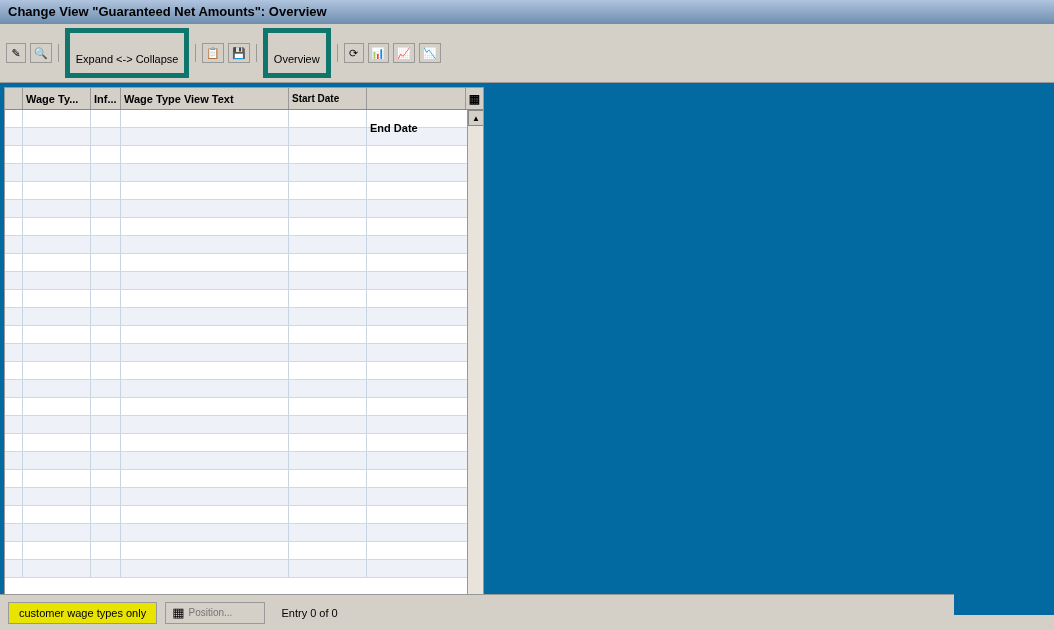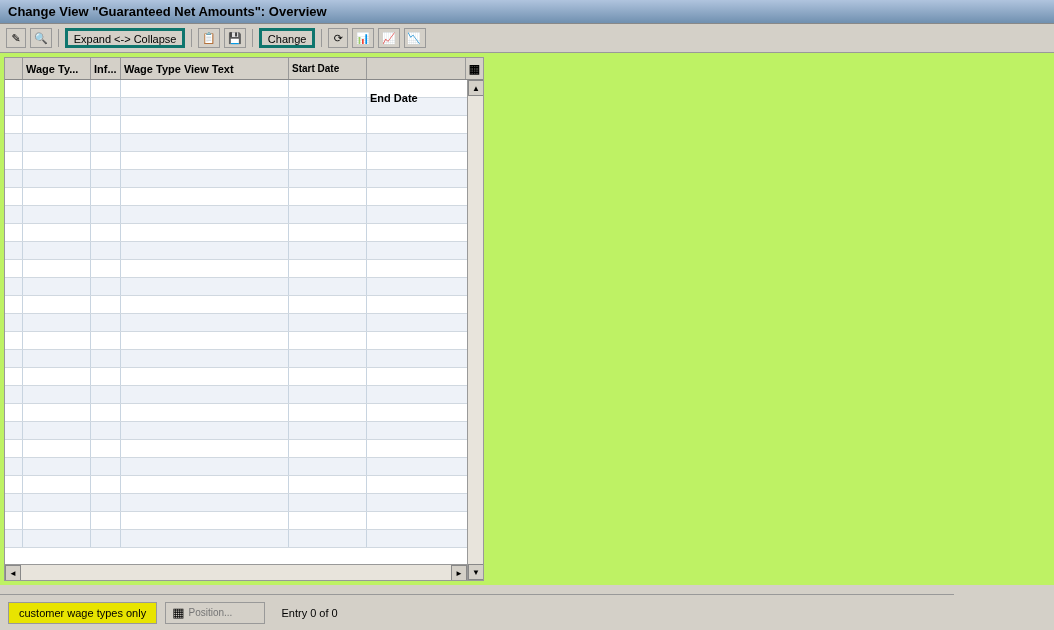--- a/index.html
+++ b/index.html
@@ -45,29 +45,29 @@
 
     .toolbar-separator {
       width: 1px;
       height: 18px;
       background: #999;
       margin: 0 2px;
     }
 
     .toolbar-text-btn {
       background: #d4d0c8;
-      border: 3px solid #0f766e;
-      padding: 2px 6px;
+      border: 5px solid #0f766e;
+      padding: 20px 6px;
       cursor: pointer;
       font-size: 11px;
       height: 20px;
     }
 
     .main-content {
-      background: #bef264;
+      background: #0369a1;
       padding: 4px;
       height: calc(630px - 30px - 32px - 36px);
       display: flex;
     }
 
     .table-container {
       background: white;
       border: 1px solid #999;
       width: 480px;
       height: 100%;
@@ -276,21 +276,21 @@
   <button class="toolbar-btn" title="Search">🔍</button>
   <div class="toolbar-separator"></div>
   <button class="toolbar-text-btn">
     <span>Expand &lt;-&gt; Collapse</span>
   </button>
   <div class="toolbar-separator"></div>
   <button class="toolbar-btn">📋</button>
   <button class="toolbar-btn">💾</button>
   <div class="toolbar-separator"></div>
   <button class="toolbar-text-btn">
-    <span>Change</span>
+    <span>Overview</span>
   </button>
   <div class="toolbar-separator"></div>
   <button class="toolbar-btn">⟳</button>
   <button class="toolbar-btn">📊</button>
   <button class="toolbar-btn">📈</button>
   <button class="toolbar-btn">📉</button>
 </div>
 
 <div class="main-content">
   <div class="table-container">

